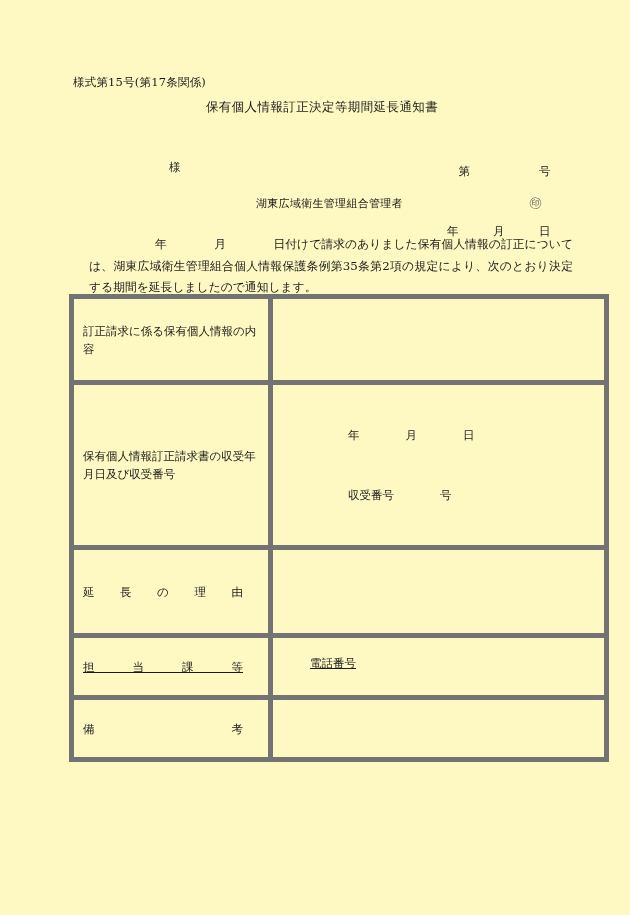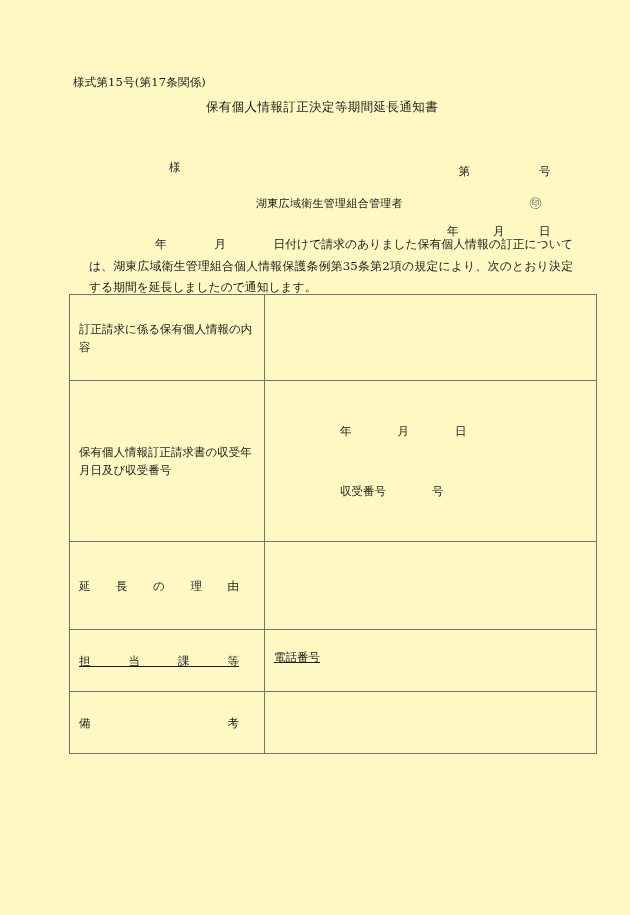--- a/index.html
+++ b/index.html
@@ -100,21 +100,21 @@
   
   .form-table {
     position: absolute;
     left: 69px;
     top: 294px;
     width: 489px;
     border-collapse: collapse;
     table-layout: fixed;
   }
   .form-table td {
-    border: 1px solid #737373;
+    border: 5px solid #737373;
     font-size: 11.5px;
     vertical-align: middle;
     padding: 0 9px;
   }
   .form-table td.label {
     width: 176px;
     line-height: 18px;
   }
   .form-table td.value {
     width: 313px;
@@ -145,21 +145,21 @@
     padding-left: 24px;
     white-space: pre;
   }
   .val-tel {
     height: 100%;
     display: flex;
     align-items: flex-end;
     padding-bottom: 7px;
     box-sizing: border-box;
   }
-  .val-tel span { white-space: nowrap; }
+  .val-tel span { white-space: nowrap; margin-left: 28px; }
 
   td.tight { padding: 0 9px; }
 </style>
 </head>
 <body>
 
 <div class="page">
 
   <div class="form-no">様式第15号(第17条関係)</div>
 

